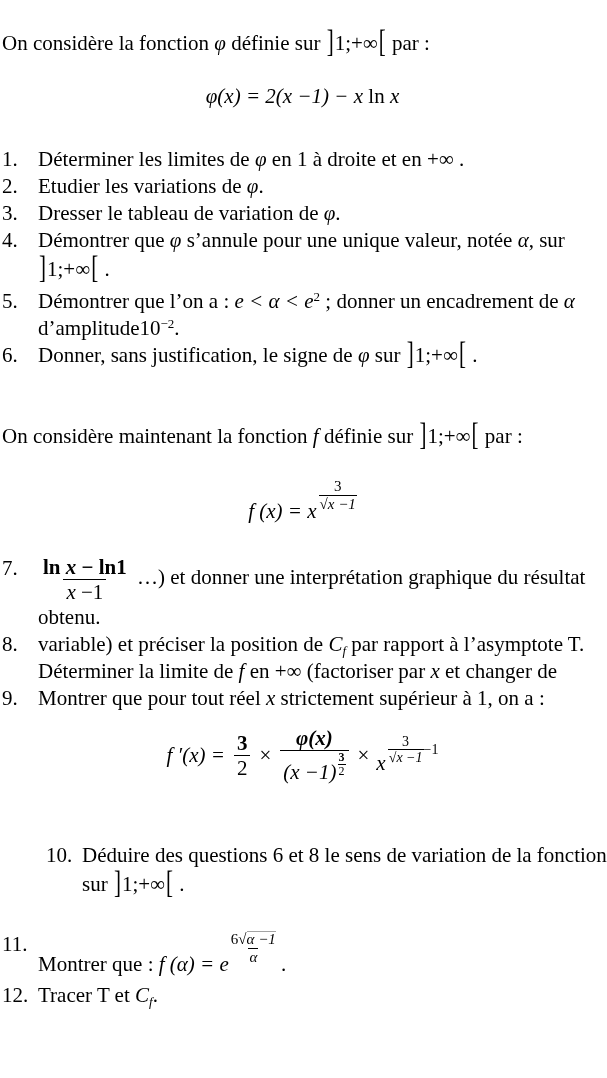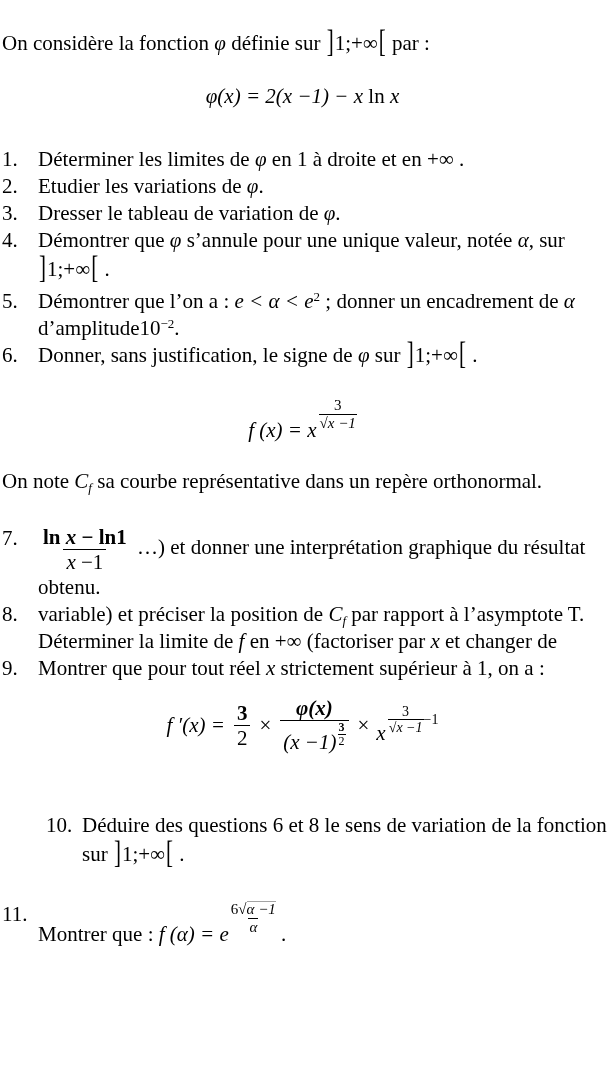--- a/index.html
+++ b/index.html
@@ -104,32 +104,32 @@
 
     <div class="row">
       <span class="qnum">6.</span>
       <div class="qcontent">
         <div class="line"><span>Donner, sans justification, le signe de </span><span class="it">φ</span><span> sur </span><span class="interval"><span class="br">]</span><span>1;+∞</span><span class="br">[</span></span><span> .</span></div>
       </div>
     </div>
 
   </div>
 
+  <div class="line" id="intro2"><span>On considère maintenant la fonction </span><span class="it">f</span><span> définie sur </span><span class="interval"><span class="br">]</span><span>1;+∞</span><span class="br">[</span></span><span> par :</span></div>
 
   <div class="formula" id="formula2">
     <span class="powgrp">
         <span class="it">f (x) = x</span>
         <span class="expf">
           <span class="fn">3</span>
           <span class="fd"><span>√</span><span class="it">x −1</span></span>
         </span>
       </span>
   </div>
 
-  <div class="line" id="noteline"><span>On note </span><span class="it">C</span><span class="sub">f</span><span> sa courbe représentative dans un repère orthonormal.</span></div>
 
   <div id="list2">
 
     <div class="row">
       <span class="qnum">7.</span>
       <div class="qcontent">
         <div class="line"><span class="frac">
               <span class="fn"><span>ln </span><span class="it">x</span><span> − ln1</span></span>
               <span class="fd"><span class="it">x</span><span> −1</span></span>
             </span><span> …) et donner une interprétation graphique du résultat</span></div>
@@ -198,15 +198,21 @@
         <div class="line"><span>Montrer que : </span><span class="powgrp">
               <span class="it">f (α) = e</span>
               <span class="expf">
                 <span class="fn"><span>6√</span><span class="ovl it">α −1</span></span>
                 <span class="fd it">α</span>
               </span>
             </span><span> .</span></div>
       </div>
     </div>
 
+    <div class="row" id="item12">
+      <span class="qnum">12.</span>
+      <div class="qcontent">
+        <div class="line"><span>Tracer T et </span><span class="it">C</span><span class="sub">f</span><span>.</span></div>
+      </div>
+    </div>
 
   </div>
 </div>
 
 </body></html>

